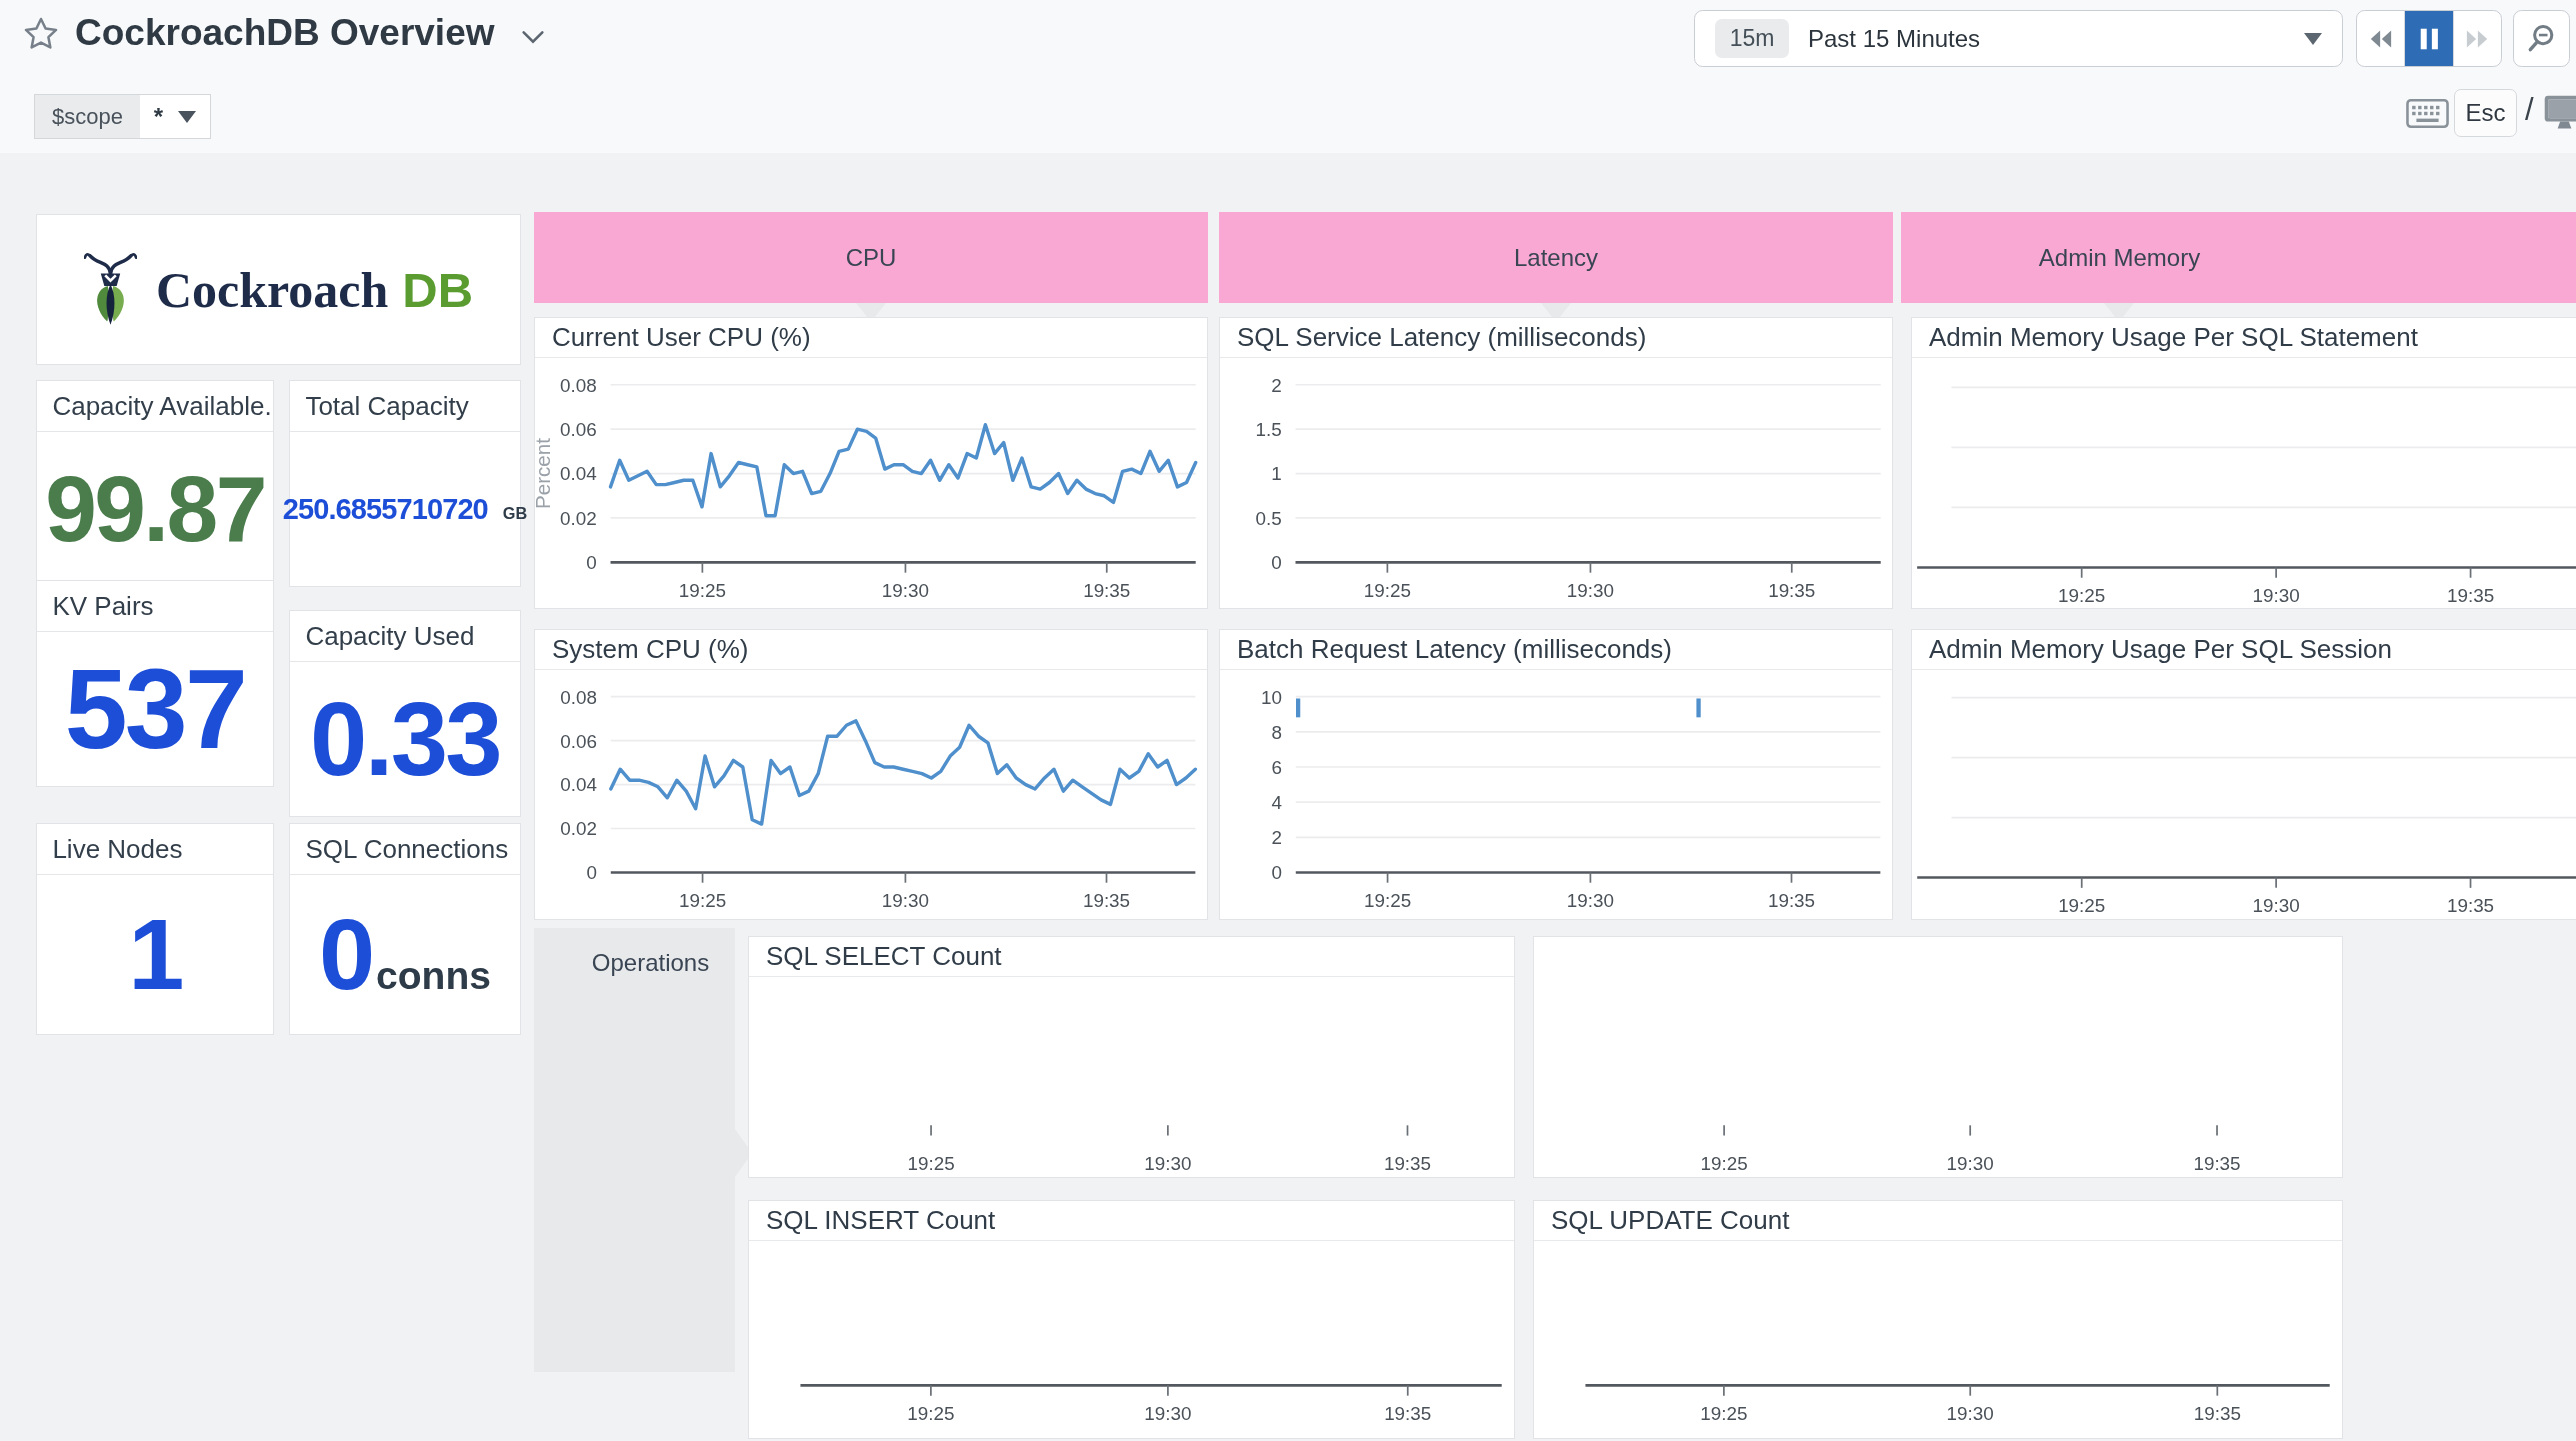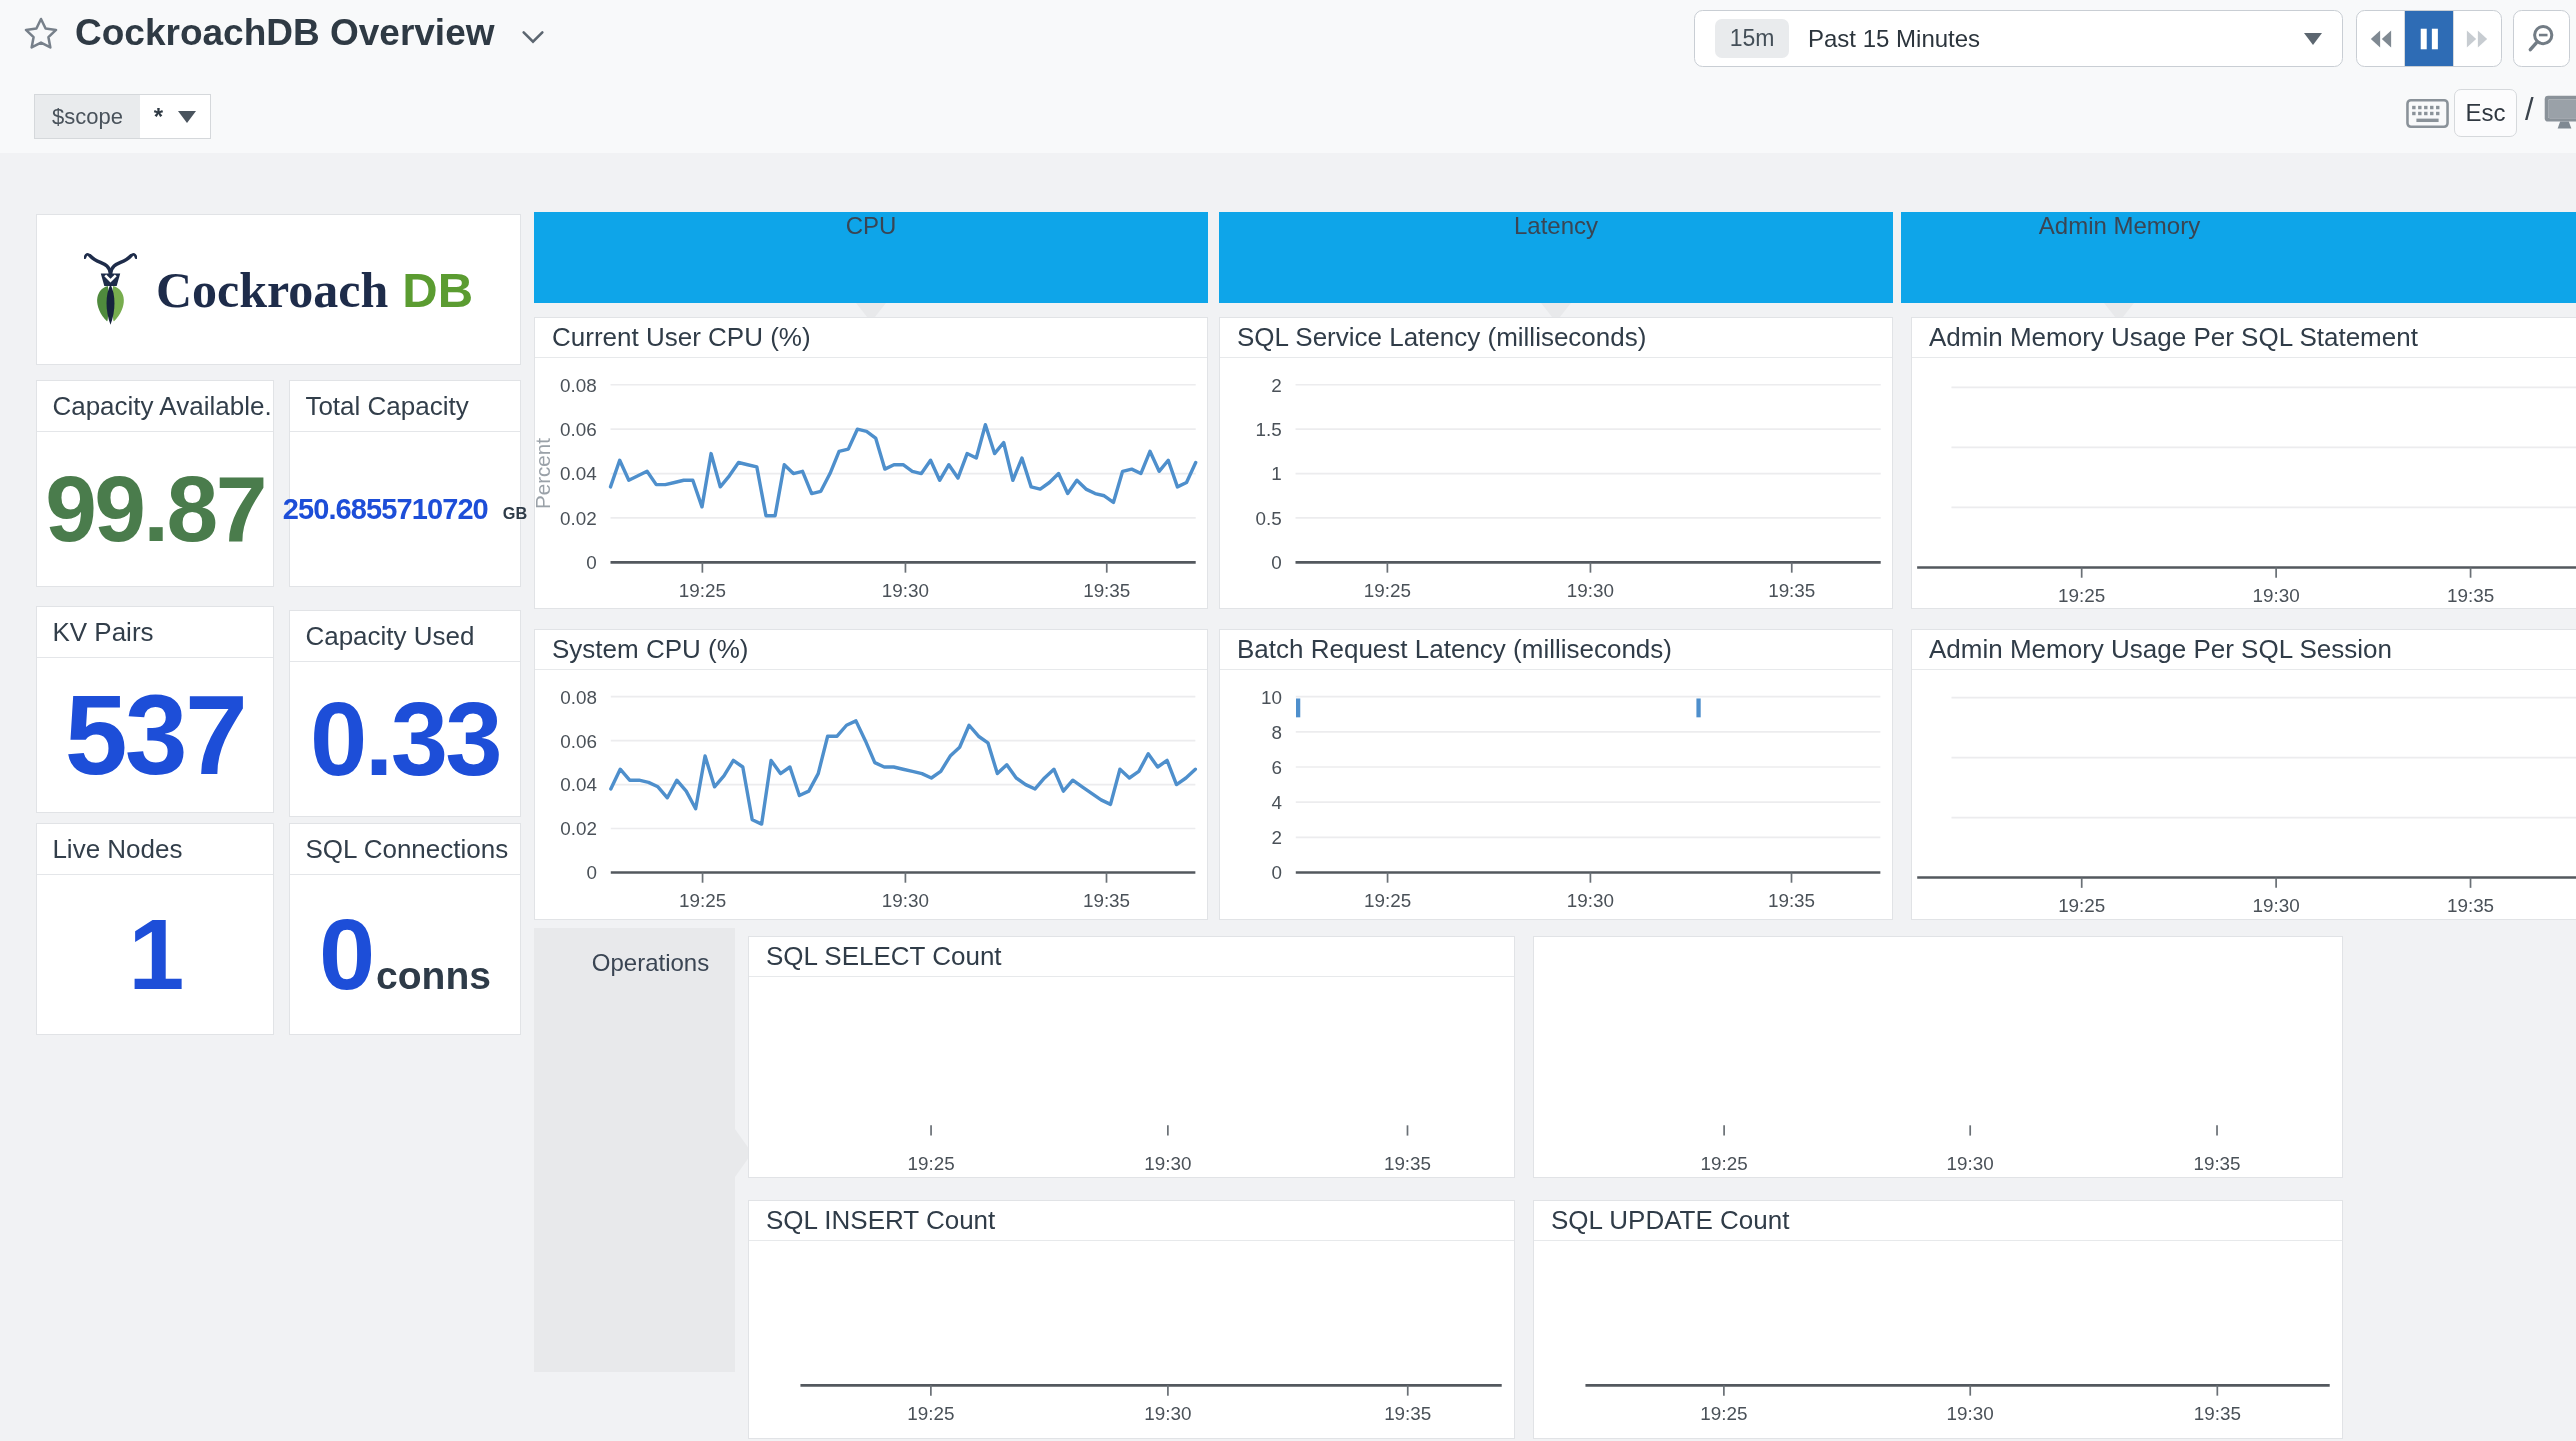--- a/index.html
+++ b/index.html
@@ -3,21 +3,21 @@
 <meta charset="utf-8">
 <style>
   html,body{margin:0;padding:0}
   body{width:2576px;height:1441px;position:relative;background:#f1f2f4;font-family:"Liberation Sans",sans-serif;overflow:hidden;color:#303c48}
   .topstrip{position:absolute;left:0;top:0;width:2576px;height:153px;background:#f8f9fa}
   .card{position:absolute;background:#fff;border:1.7px solid #e1e3e6;box-sizing:border-box}
   .stat-title{height:50px;line-height:50px;padding-left:15.4px;font-size:26px;color:#323e4a;border-bottom:1.7px solid #e4e6e9;white-space:nowrap;overflow:hidden}
   .stat-body{position:absolute;left:0;right:0;top:51px;bottom:0;display:flex;align-items:center;justify-content:center}
   .stat-num{font-weight:700;color:#1d4ed8;letter-spacing:-2.6px;line-height:1}
   .stat-unit{font-weight:700;color:#2e3b48;margin-left:6.9px}
-  .group-header{position:absolute;background:#0ea5e9;display:flex;justify-content:center;font-size:24px;color:#3a4553}
+  .group-header{position:absolute;background:#f9a8d4;display:flex;align-items:center;justify-content:center;font-size:24px;color:#3a4553}
   .tail-down{position:absolute;width:0;height:0;border-left:15.4px solid transparent;border-right:15.4px solid transparent;border-top:19px solid #e8e9eb}
   .tail-right{position:absolute;width:0;height:0;border-top:24px solid transparent;border-bottom:24px solid transparent;border-left:17px solid #e8e9eb}
   .chart-title{height:39px;line-height:39px;padding-left:17px;font-size:26px;color:#303c48;border-bottom:1.7px solid #e7e9eb;background:#fff;white-space:nowrap;overflow:hidden}
   .chart-body{position:absolute;left:0;top:41px;right:0;bottom:0}
   .pill{display:inline-flex;align-items:center;box-sizing:border-box;background:#fff;border:1.7px solid #c9ced4;border-radius:8.6px}
   .chip{background:#e9ebed;border-radius:6.9px;color:#444f58;display:inline-flex;align-items:center;justify-content:center}
   .caret{width:0;height:0;border-left:9.4px solid transparent;border-right:9.4px solid transparent;border-top:12px solid #5c6670}
   svg{display:block}
   .icon-btn{display:flex;align-items:center;justify-content:center}
 </style>
@@ -137,21 +137,21 @@
   <div class="stat-body">
       <span class="stat-num" style="font-size:93px;color:#4a7c4c">99.87</span>
     </div>
 </div>
 <div class="card" style="left:289px;top:380px;width:232px;height:207px">
   <div class="stat-title">Total Capacity</div>
   <div class="stat-body">
       <span><span class="stat-num" style="font-size:29px;letter-spacing:-0.9px">250.6855710720</span><span class="stat-unit" style="font-size:16.3px;margin-left:15px">GB</span></span>
     </div>
 </div>
-<div class="card" style="left:36px;top:606px;width:238px;height:207px">
+<div class="card" style="left:36px;top:580px;width:238px;height:207px">
   <div class="stat-title">KV Pairs</div>
   <div class="stat-body">
       <span class="stat-num" style="font-size:113px">537</span>
     </div>
 </div>
 <div class="card" style="left:289px;top:610px;width:232px;height:207px">
   <div class="stat-title">Capacity Used</div>
   <div class="stat-body">
       <span class="stat-num" style="font-size:103px">0.33</span>
     </div>

